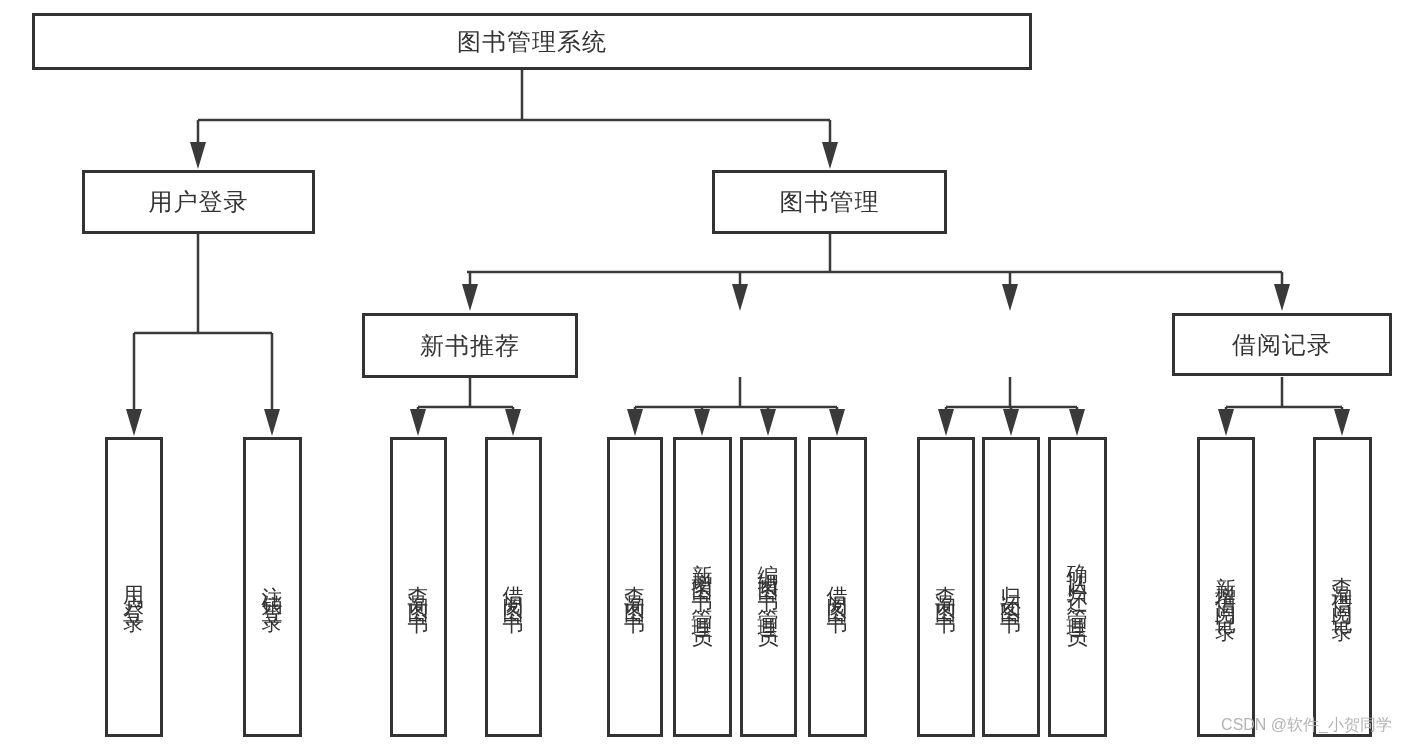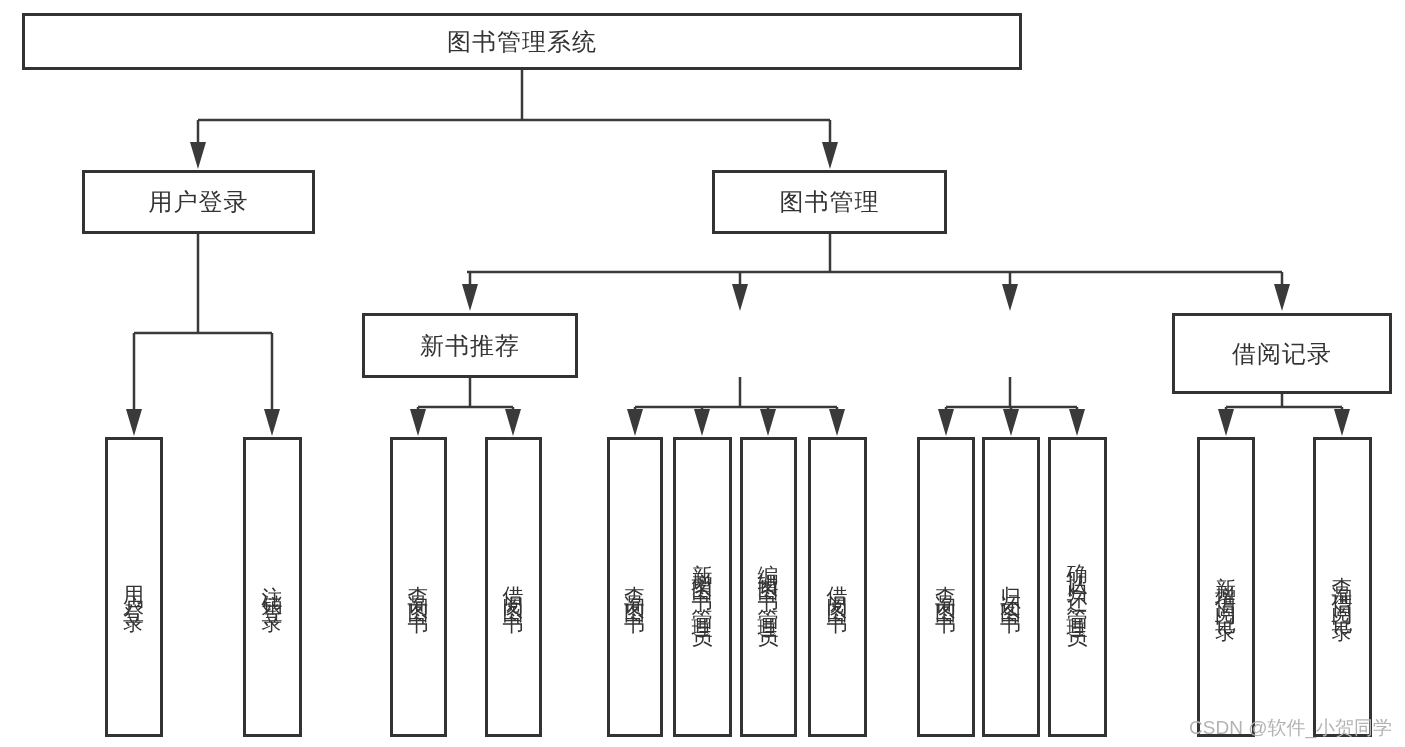--- a/index.html
+++ b/index.html
@@ -40,50 +40,50 @@
     text-orientation:mixed;
   }
   .node.v span{
     font-size:21px;
     letter-spacing:9px;
     line-height:1;
     white-space:nowrap;
   }
   .watermark{
     position:absolute;
-    font-size:19px;
+    font-size:16px;
     color:var(--watermark);
     white-space:nowrap;
   }
 </style>
 </head>
 <body>
 
 <div class="stage">
 
   <svg class="connectors" width="1405" height="747" viewBox="0 0 1405 747" aria-hidden="true">
     <path class="cline" d="M522 69V120 M198 120H830 M198 120V146 M830 120V146 M198 233V333 M134 333H272 M134 333V412 M272 333V412 M830 233V272 M467 272H1282 M470 272V288 M740 272V288 M1010 272V288 M1282 272V288 M470 377V407 M740 377V407 M1010 377V407 M1282 377V407 M418 407H513 M418 407V412 M513 407V412 M635 407H837 M635 407V412 M702 407V412 M768 407V412 M837 407V412 M946 407H1077 M946 407V412 M1011 407V412 M1077 407V412 M1226 407H1342 M1226 407V412 M1342 407V412"></path>
     <path class="carrow" d="M190 142L206 142L198 169Z M822 142L838 142L830 169Z M462 284L478 284L470 311Z M732 284L748 284L740 311Z M1002 284L1018 284L1010 311Z M1274 284L1290 284L1282 311Z M126 409L142 409L134 436Z M264 409L280 409L272 436Z M410 409L426 409L418 436Z M505 409L521 409L513 436Z M627 409L643 409L635 436Z M694 409L710 409L702 436Z M760 409L776 409L768 436Z M829 409L845 409L837 436Z M938 409L954 409L946 436Z M1003 409L1019 409L1011 436Z M1069 409L1085 409L1077 436Z M1218 409L1234 409L1226 436Z M1334 409L1350 409L1342 436Z"></path>
   </svg>
 
-  <div class="node h" style="left:22px;top:13px;width:1000px;height:57px">
+  <div class="node h" style="left:32px;top:13px;width:1000px;height:57px">
     <span>图书管理系统</span>
   </div>
 
   <div class="node h" style="left:82px;top:170px;width:233px;height:64px">
     <span>用户登录</span>
   </div>
   <div class="node h" style="left:712px;top:170px;width:235px;height:64px">
     <span>图书管理</span>
   </div>
 
   <div class="node h" style="left:362px;top:313px;width:216px;height:65px">
     <span>新书推荐</span>
   </div>
-  <div class="node h" style="left:1172px;top:313px;width:220px;height:81px">
+  <div class="node h" style="left:1172px;top:313px;width:220px;height:63px">
     <span>借阅记录</span>
   </div>
 
   <div class="node v" style="left:105px;top:437px;width:58px;height:300px">
     <span>用户登录</span>
   </div>
   <div class="node v" style="left:243px;top:437px;width:59px;height:300px">
     <span>注销登录</span>
   </div>
 

